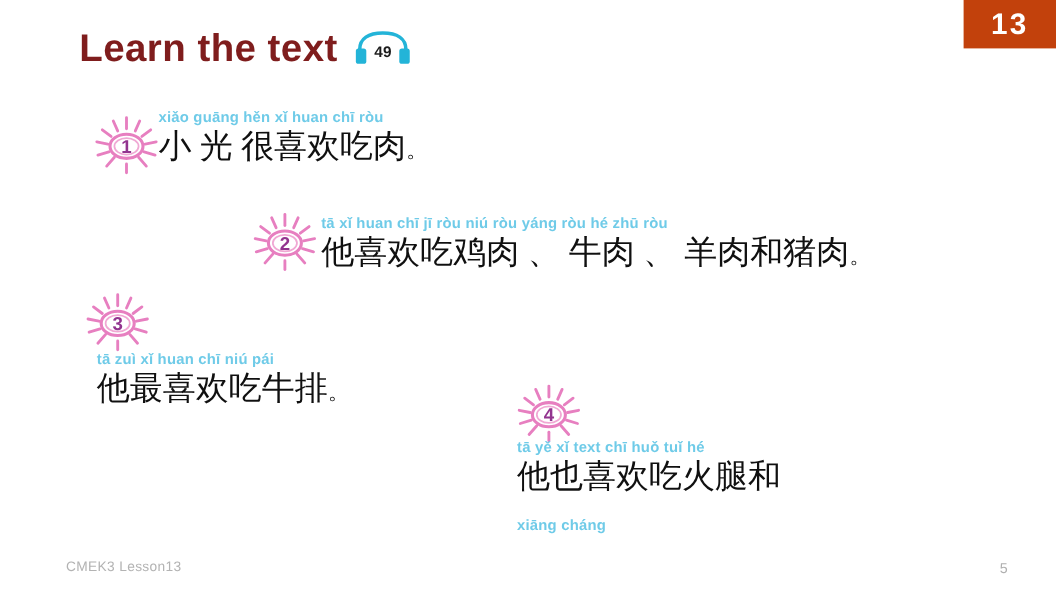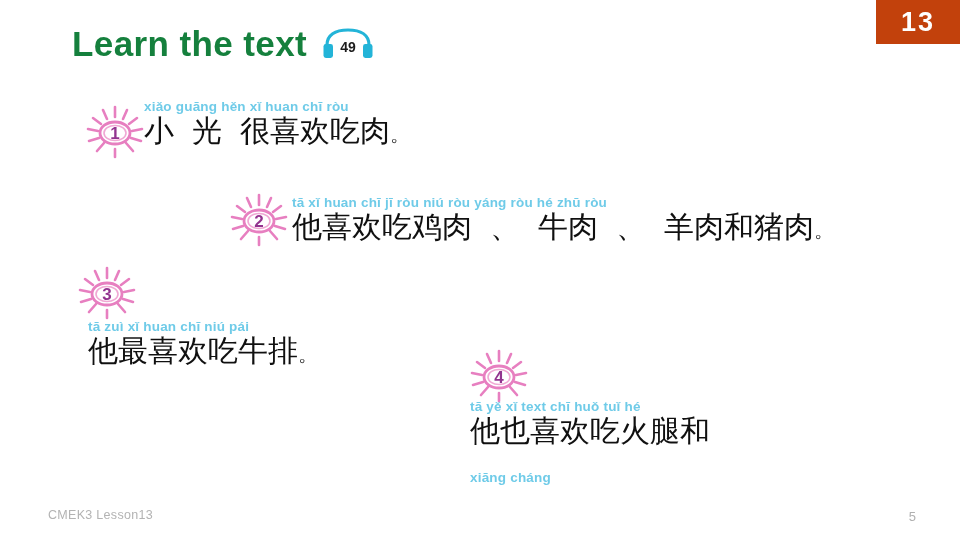--- a/index.html
+++ b/index.html
@@ -45,21 +45,21 @@
 
   
   .title-row {
     position: absolute;
     left: 72px;
     top: 26px;
     display: flex;
     align-items: center;
   }
   .title-text {
-    color: #15803d;
+    color: #7f1d1d;
     font-size: 35px;
     font-weight: bold;
     letter-spacing: 0.4px;
     line-height: 1;
     white-space: nowrap;
   }
   .audio-icon {
     margin-left: 14px;
     position: relative;
     width: 54px;
@@ -91,21 +91,21 @@
     font-size: 13.5px;
     font-weight: bold;
     letter-spacing: 0.2px;
     white-space: nowrap;
     line-height: 1;
     margin-bottom: 2px;
   }
   .hanzi-line {
     color: #101010;
     font-size: 30px;
-    font-family: Liberation Mono, monospace;
+    font-family: Liberation Serif, serif;
     white-space: nowrap;
     line-height: 1.18;
   }
   .hanzi-line .period {
     font-size: 20px;
     vertical-align: baseline;
   }
 
   
   .sun-badge {
@@ -124,21 +124,21 @@
     justify-content: center;
     font-size: 17px;
     font-weight: bold;
     color: #92348f;
     line-height: 1;
   }
 
   
   .footer-left {
     position: absolute;
-    left: 48px;
+    left: 60px;
     bottom: 18px;
     color: #b3b3b3;
     font-size: 12.5px;
     letter-spacing: 0.3px;
   }
   .footer-right {
     position: absolute;
     right: 44px;
     bottom: 16px;
     color: #b0b0b0;

